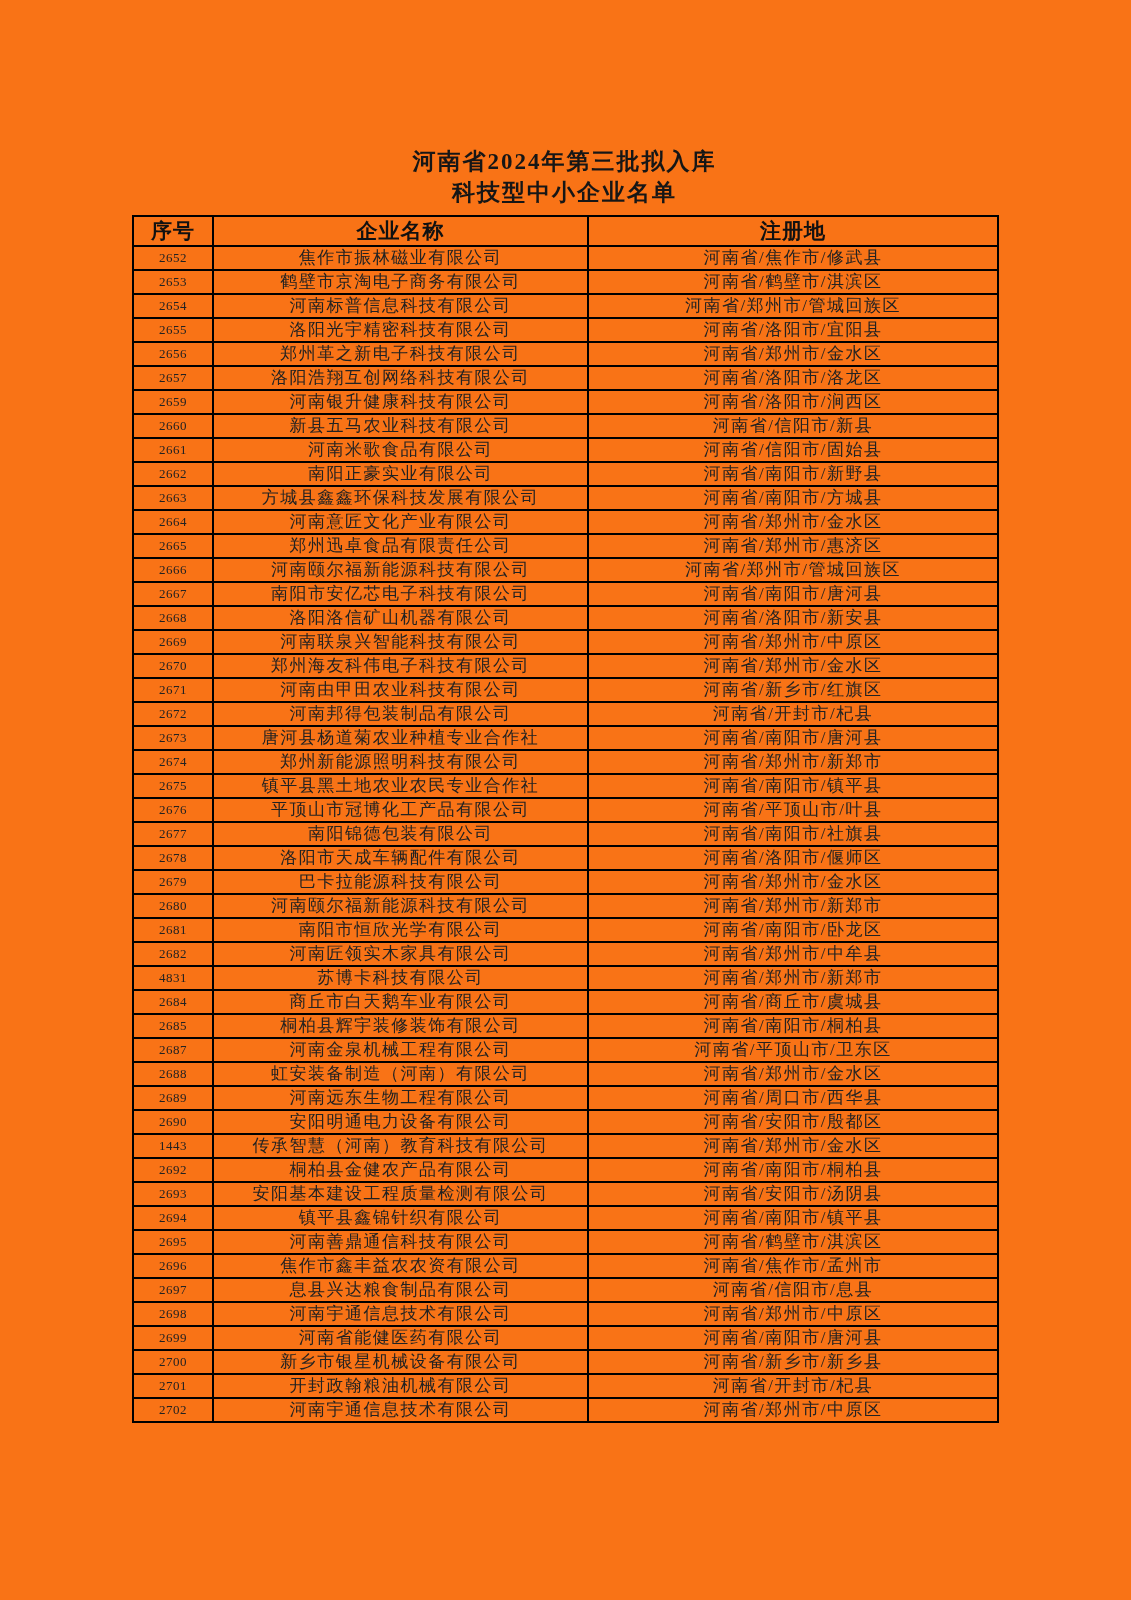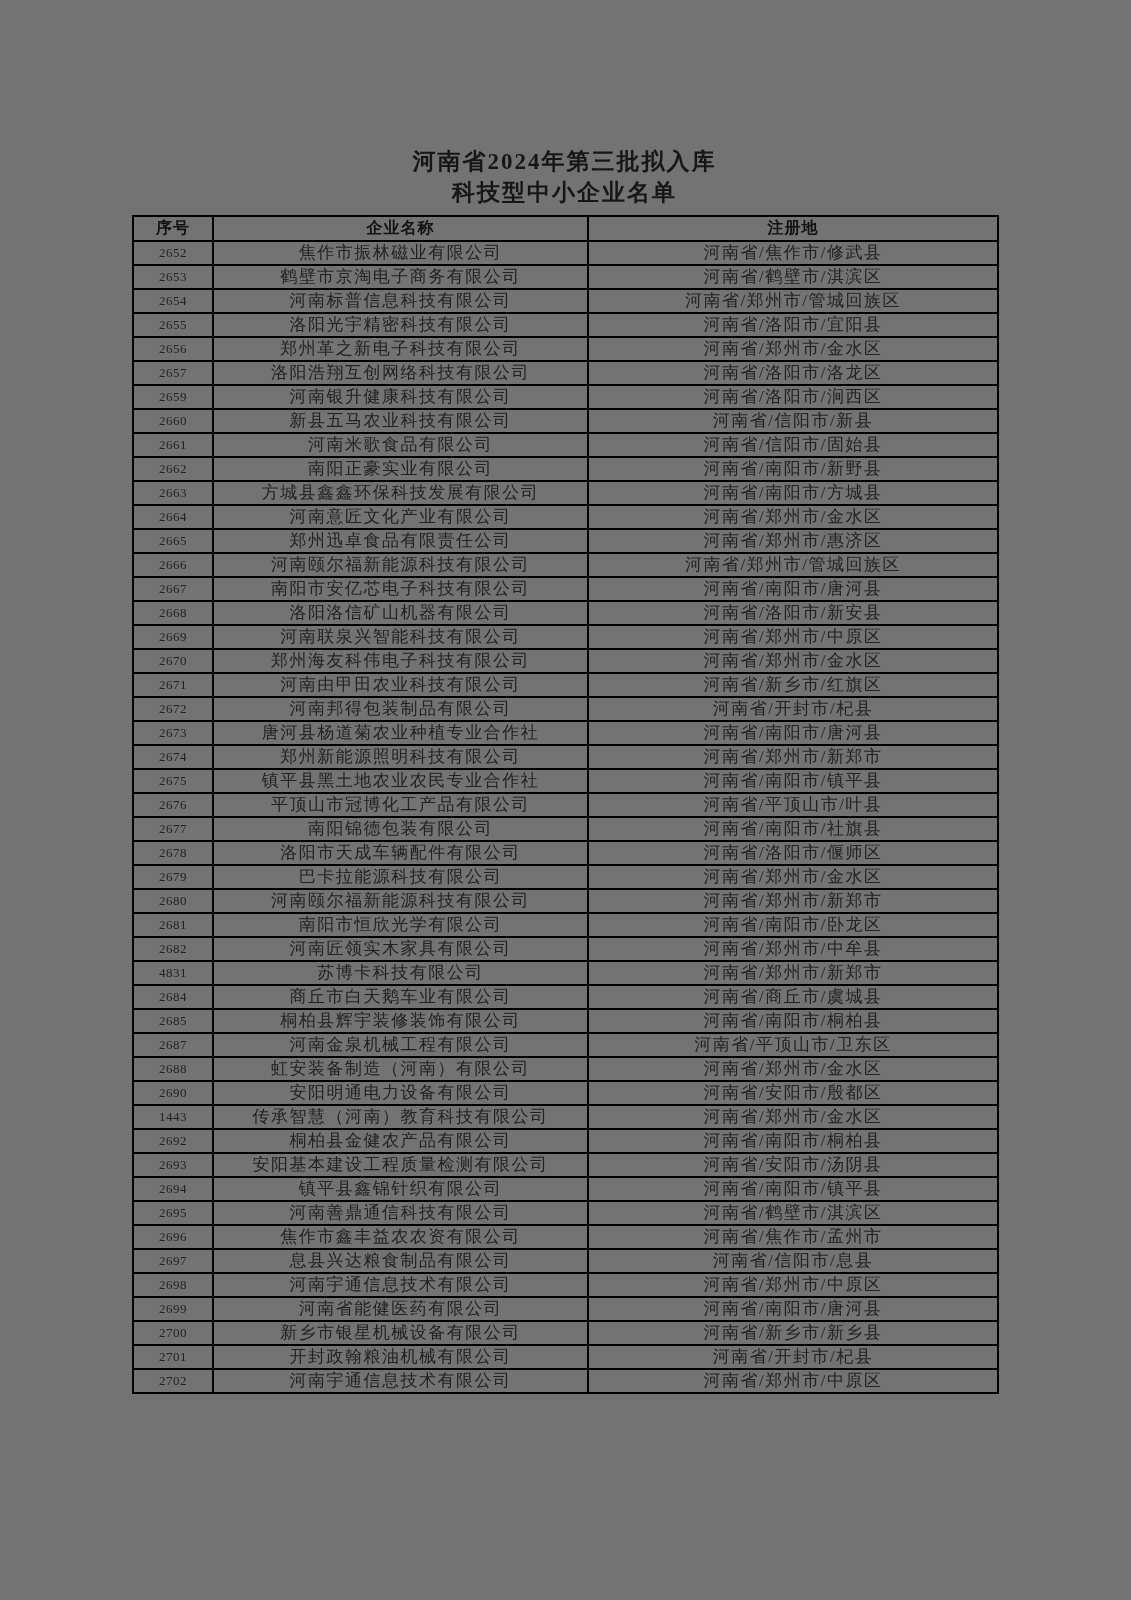--- a/index.html
+++ b/index.html
@@ -6,21 +6,21 @@
   html, body {
     width: 1131px;
     background: #ffffff;
     font-family: "Liberation Serif", "DejaVu Serif", serif;
     color: #1c1c1c;
   }
   .page {
     position: relative;
     width: 1131px;
     height: 1600px;
-    background: #737373;
+    background: #f97316;
     overflow: hidden;
   }
   .doc-title {
     position: absolute;
     top: 146px;
     left: 132px;
     width: 865px;
     text-align: center;
     font-weight: bold;
     font-size: 23px;
@@ -45,21 +45,21 @@
   .company-table th, .company-table td {
     border: 2px solid #000000;
     text-align: center;
     vertical-align: middle;
     white-space: nowrap;
     overflow: hidden;
     padding: 0 2px;
   }
   .company-table th {
     height: 25px;
-    font-size: 16px;
+    font-size: 21px;
     font-weight: bold;
     letter-spacing: 1px;
     color: #111111;
   }
   .company-table td {
     height: 24px;
     font-weight: normal;
     line-height: 22px;
   }
   .company-table td:first-child {
@@ -260,20 +260,25 @@
           <td>2687</td>
           <td>河南金泉机械工程有限公司</td>
           <td>河南省/平顶山市/卫东区</td>
         </tr>
         <tr>
           <td>2688</td>
           <td>虹安装备制造（河南）有限公司</td>
           <td>河南省/郑州市/金水区</td>
         </tr>
         <tr>
+          <td>2689</td>
+          <td>河南远东生物工程有限公司</td>
+          <td>河南省/周口市/西华县</td>
+        </tr>
+        <tr>
           <td>2690</td>
           <td>安阳明通电力设备有限公司</td>
           <td>河南省/安阳市/殷都区</td>
         </tr>
         <tr>
           <td>1443</td>
           <td>传承智慧（河南）教育科技有限公司</td>
           <td>河南省/郑州市/金水区</td>
         </tr>
         <tr>

